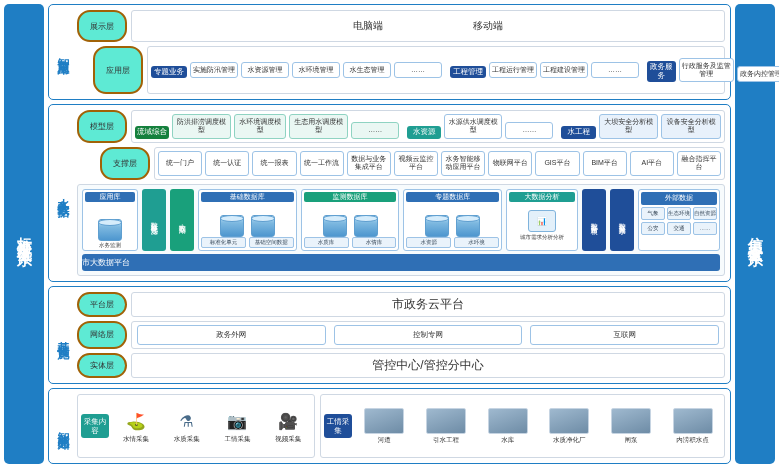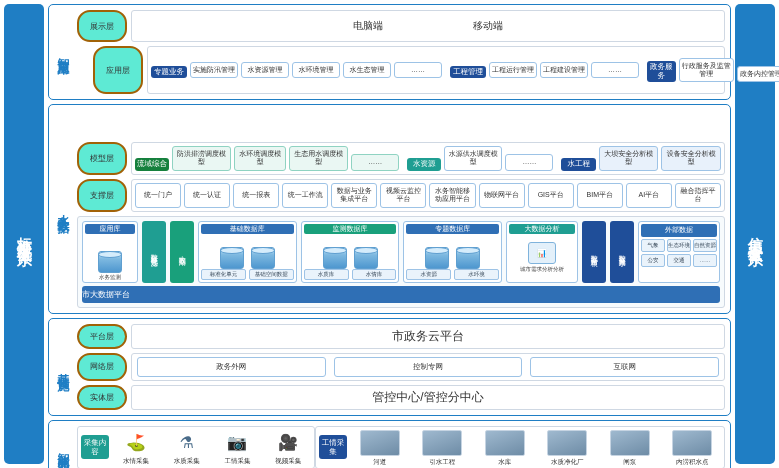--- a/index.html
+++ b/index.html
@@ -143,21 +143,21 @@
   .infra-row .row-box{justify-content:space-between;}
   .seg{
     flex:1;border:1px solid #9dc3e6;border-radius:3px;background:#fff;
     text-align:center;font-size:7.5px;padding:4px 0;margin:0 2px;color:#333;
   }
   .plain{
     flex:1;text-align:center;font-size:12px;color:#333;
   }
 
   
-  .percept{display:flex;flex:1;min-width:0;font-family:Liberation Serif, serif;}
+  .percept{display:flex;gap:5px;flex:1;min-width:0;}
   .pbox{
     border:1px solid #cfd8e3;border-radius:3px;background:#fff;
     display:flex;align-items:center;padding:3px;gap:4px;min-width:0;
   }
   .pbox.left{flex:0 0 230px;}
   .pbox.right{flex:1;}
   .ptag{
     background:#1f9e92;color:#fff;border-radius:3px;font-size:7.5px;
     display:flex;align-items:center;justify-content:center;text-align:center;
     width:26px;padding:3px 1px;line-height:1.2;flex:0 0 26px;
@@ -228,21 +228,21 @@
             </div>
           </div>
         </div>
       </div>
     </div>
 
     <div class="band" style="flex:0 0 175px;">
       <div class="band-title">水务大数据</div>
       <div class="band-body">
 
-        <div class="row" style="flex:0 0 28px;margin-top:32px;">
+        <div class="row" style="flex:0 0 28px;">
           <div class="row-label">模型层</div>
           <div class="row-box">
             <div class="grp">
               <div class="tag tag-green">流域综合</div>
               <div class="cell g">防洪排涝调度模型</div>
               <div class="cell g">水环境调度模型</div>
               <div class="cell g">生态用水调度模型</div>
               <div class="cell g">……</div>
             </div>
             <div class="spacer"></div>
@@ -253,21 +253,21 @@
             </div>
             <div class="spacer"></div>
             <div class="grp">
               <div class="tag">水工程</div>
               <div class="cell blue">大坝安全分析模型</div>
               <div class="cell blue">设备安全分析模型</div>
             </div>
           </div>
         </div>
 
-        <div class="row" style="flex:0 0 22px;">
+        <div class="row" style="flex:0 0 22px;margin-left:23px;">
           <div class="row-label">支撑层</div>
           <div class="row-box">
             <div class="flat-row">
               <div class="cell">统一门户</div>
               <div class="cell">统一认证</div>
               <div class="cell">统一报表</div>
               <div class="cell">统一工作流</div>
               <div class="cell">数据与业务集成平台</div>
               <div class="cell">视频云监控平台</div>
               <div class="cell">水务智能移动应用平台</div>

